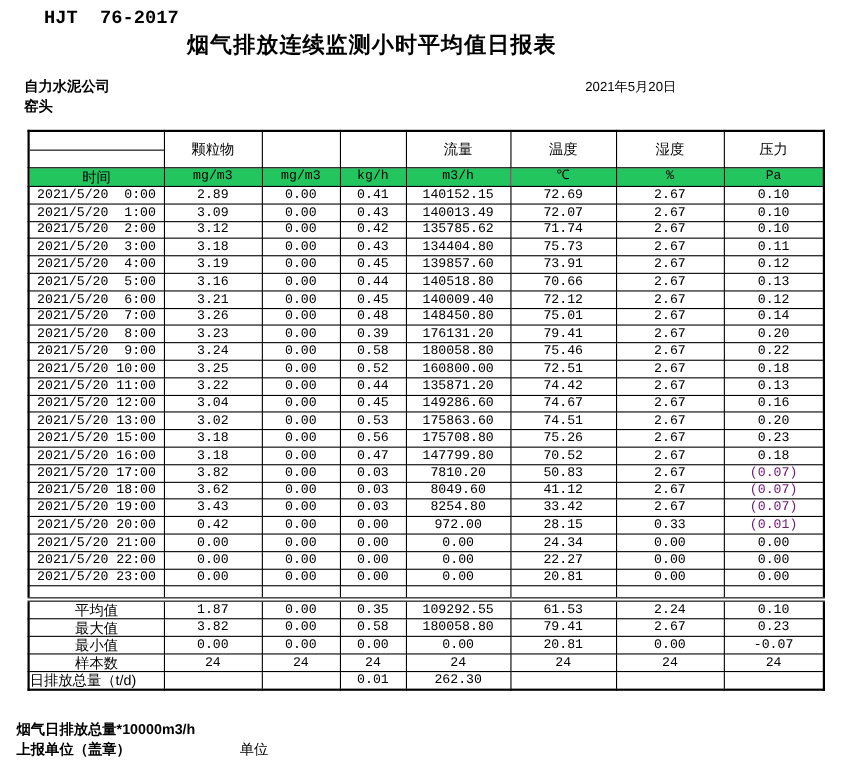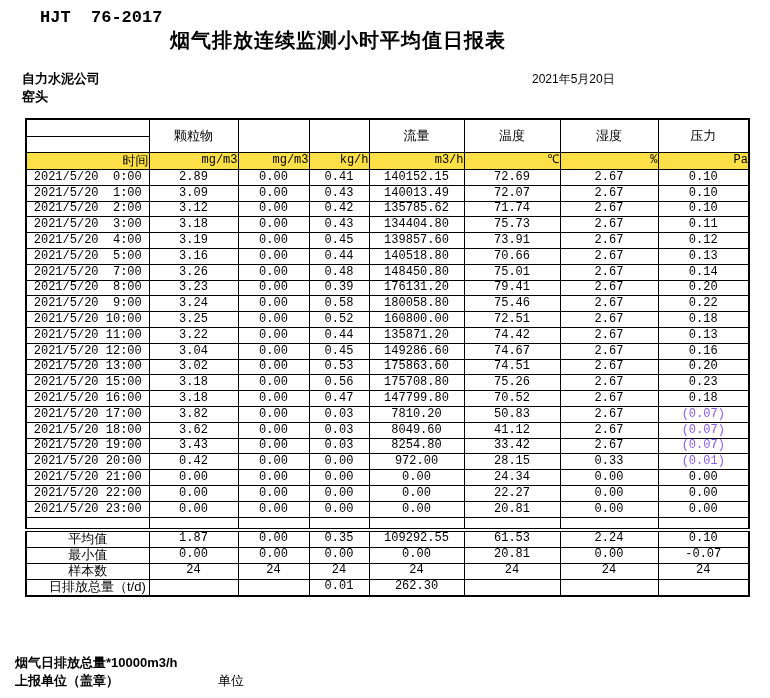--- a/index.html
+++ b/index.html
@@ -19,28 +19,28 @@
     border-collapse:collapse; table-layout:fixed;
     border:2px solid #000;
   }
   .report th, .report td {
     border:1px solid #000; padding:0; margin:0; overflow:hidden;
     text-align:center; font-weight:normal; white-space:pre; line-height:1.1;
   }
   tr.group-row th { height:32px; font-size:13px; }
   th.split { position:relative; }
   th.split .midline { position:absolute; left:-1px; right:-1px; top:16px; height:1px; background:#000; }
-  tr.unit-row th { height:16px; background:#fde047; font-size:12px; font-family:"Liberation Mono",monospace;text-align:right; }
+  tr.unit-row th { height:16px; background:#22c55e; font-size:12px; font-family:"Liberation Mono",monospace; }
   tr.unit-row th.time-h { font-family:"Liberation Sans",sans-serif; font-size:13px; }
   tr.data td { height:14.8px; font-size:12px; font-family:"Liberation Mono",monospace; }
   tr.spacer td { height:10px; border-bottom:4px double #000; }
   tr.summary td { height:15px; font-size:12px; font-family:"Liberation Mono",monospace; }
   tr.summary td.label { font-family:"Liberation Sans",sans-serif; font-size:13px; }
-  tr.summary td.label.left { text-align:left; padding-left:22px; }
-  td.neg { color:#8b5cf6; }
+  tr.summary td.label.left { text-align:left; padding-left:0; }
+  td.neg { color:#701a75; }
 
   .foot-note  { position:absolute; left:15px; top:654px; font-weight:bold; font-size:13px; }
   .foot-line2 { position:absolute; left:15px; top:672px; font-weight:bold; font-size:13px; }
   .foot-unit  { position:absolute; left:218px; top:672px; font-weight:normal; font-size:13px; }
 </style>
 </head>
 <body>
 
 <div class="doc-code">HJT  76-2017</div>
 <div class="rep-title">烟气排放连续监测小时平均值日报表</div>
@@ -136,20 +136,30 @@
         <td>2021/5/20  5:00</td>
         <td>3.16</td>
         <td>0.00</td>
         <td>0.44</td>
         <td>140518.80</td>
         <td>70.66</td>
         <td>2.67</td>
         <td>0.13</td>
       </tr>
       <tr class="data">
+        <td>2021/5/20  6:00</td>
+        <td>3.21</td>
+        <td>0.00</td>
+        <td>0.45</td>
+        <td>140009.40</td>
+        <td>72.12</td>
+        <td>2.67</td>
+        <td>0.12</td>
+      </tr>
+      <tr class="data">
         <td>2021/5/20  7:00</td>
         <td>3.26</td>
         <td>0.00</td>
         <td>0.48</td>
         <td>148450.80</td>
         <td>75.01</td>
         <td>2.67</td>
         <td>0.14</td>
       </tr>
       <tr class="data">
@@ -316,20 +326,30 @@
         <td class="label">平均值</td>
         <td>1.87</td>
         <td>0.00</td>
         <td>0.35</td>
         <td>109292.55</td>
         <td>61.53</td>
         <td>2.24</td>
         <td>0.10</td>
       </tr>
       <tr class="summary">
+        <td class="label">最大值</td>
+        <td>3.82</td>
+        <td>0.00</td>
+        <td>0.58</td>
+        <td>180058.80</td>
+        <td>79.41</td>
+        <td>2.67</td>
+        <td>0.23</td>
+      </tr>
+      <tr class="summary">
         <td class="label">最小值</td>
         <td>0.00</td>
         <td>0.00</td>
         <td>0.00</td>
         <td>0.00</td>
         <td>20.81</td>
         <td>0.00</td>
         <td>-0.07</td>
       </tr>
       <tr class="summary">

